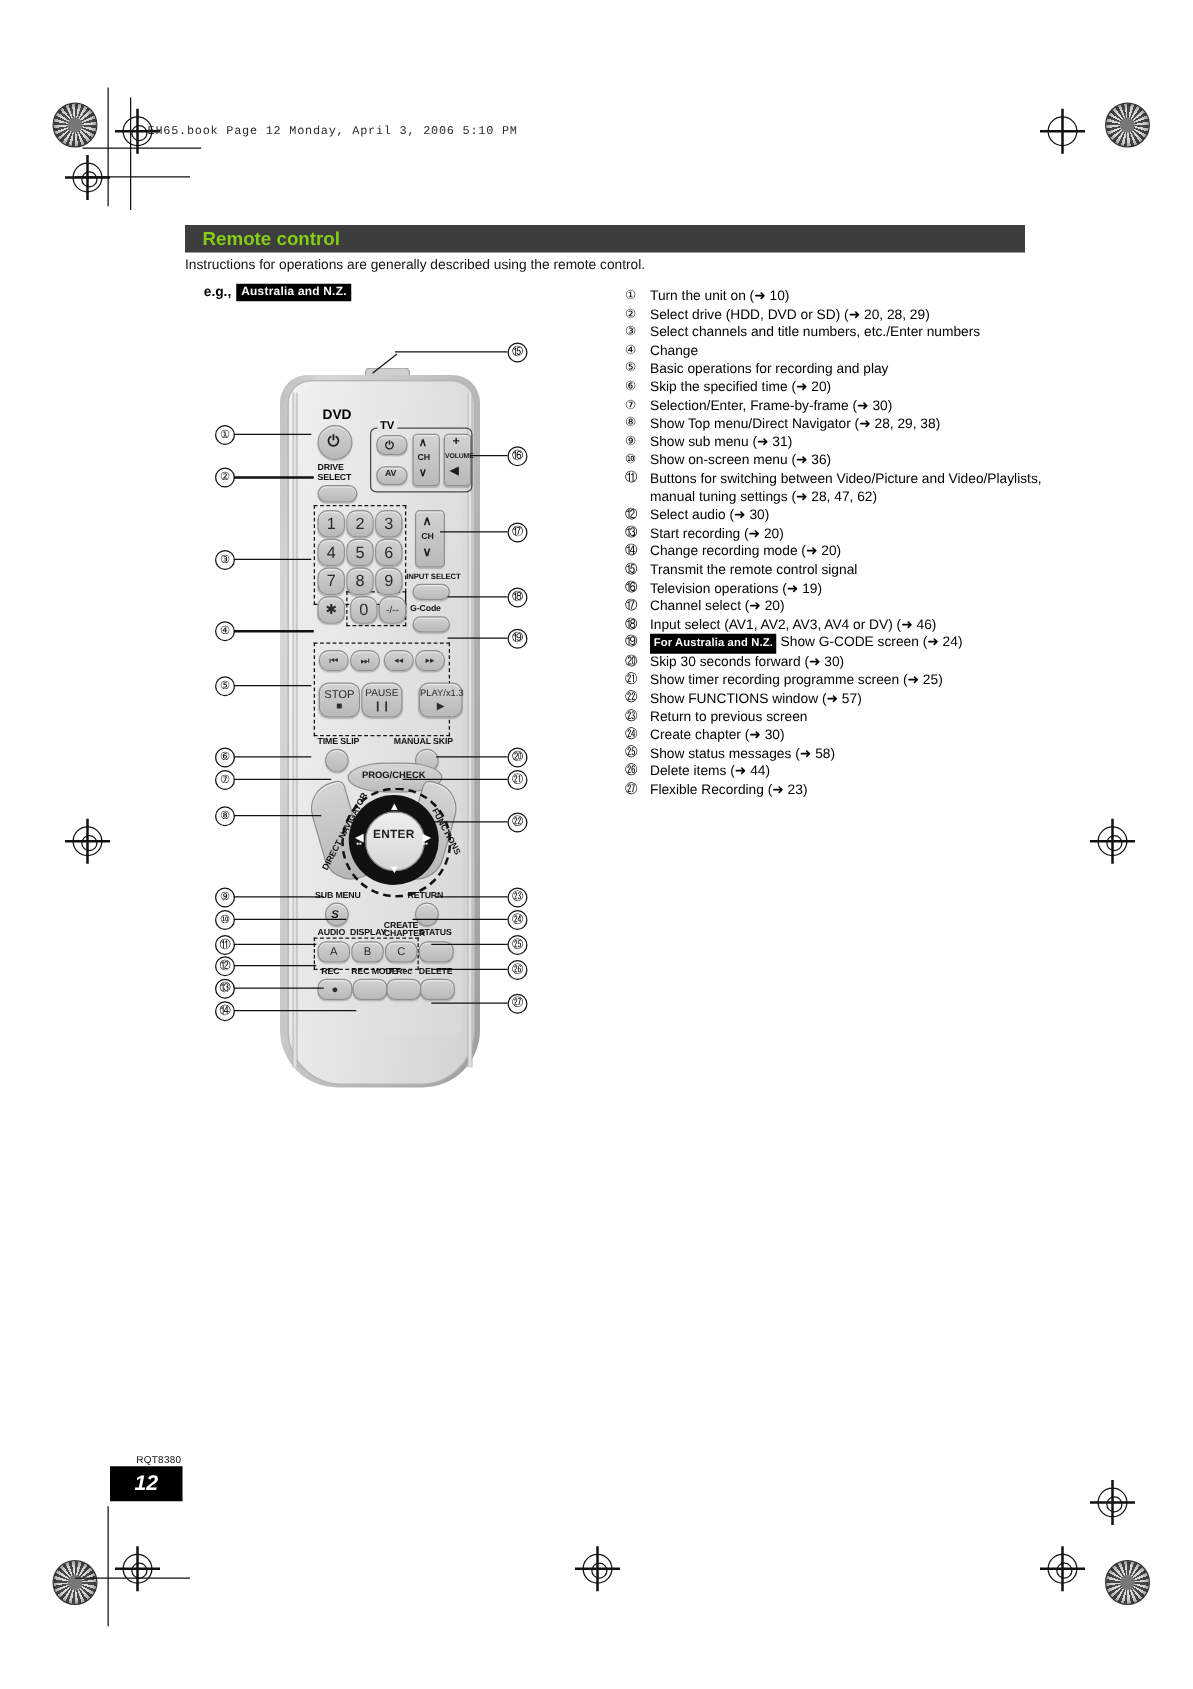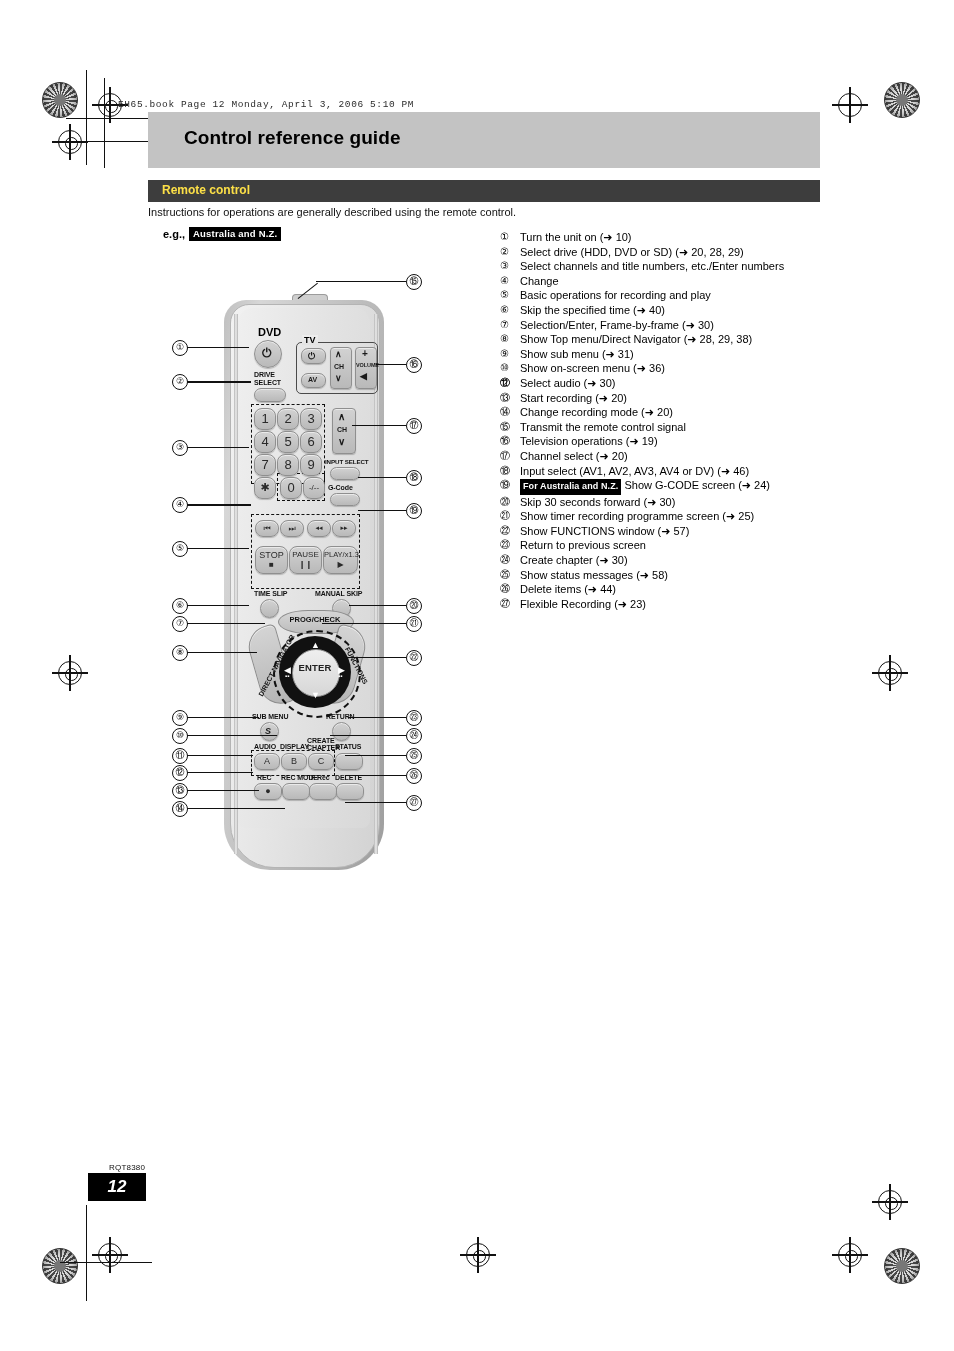--- a/index.html
+++ b/index.html
@@ -31,21 +31,21 @@
 
   
   .filehdr{position:absolute;left:118px;top:99px;font-family:"Liberation Mono",monospace;
     font-size:9.5px;letter-spacing:.6px;color:#2b2b2b;white-space:nowrap;}
 
   .titlebar{position:absolute;left:148px;top:112px;width:672px;height:56px;background:#c3c3c3;}
   .titlebar h1{position:absolute;left:36px;top:15px;margin:0;font-size:19px;font-weight:bold;
     letter-spacing:.1px;color:#000;}
 
   .sectionbar{position:absolute;left:148px;top:180px;width:672px;height:22px;background:#3d3d3d;}
-  .sectionbar span{position:absolute;left:14px;top:3px;color:#fde047;font-size:12px;font-weight:bold;}
+  .sectionbar span{position:absolute;left:14px;top:3px;color:#84cc16;font-size:15px;font-weight:bold;}
 
   .lead{position:absolute;left:148px;top:206px;font-size:11px;color:#111;}
 
   
   .eg{position:absolute;left:163px;top:227px;font-size:11px;font-weight:bold;}
   .egbadge{display:inline-block;background:#000;color:#fff;font-size:9.5px;font-weight:bold;
     padding:1px 4px 2px 4px;margin-left:4px;vertical-align:1px;letter-spacing:.2px;}
 
   
   .list{position:absolute;left:500px;top:230px;width:340px;}
@@ -164,45 +164,42 @@
 
   <div class="cline cv" style="left:86px;top:70px;height:95px;"></div>
   <div class="cline ch" style="left:66px;top:118px;width:95px;"></div>
   <div class="cline cv" style="left:104px;top:78px;height:90px;"></div>
   <div class="cline ch" style="left:60px;top:141px;width:92px;"></div>
   <div class="cline cv" style="left:86px;top:1205px;height:96px;"></div>
   <div class="cline ch" style="left:60px;top:1262px;width:92px;"></div>
 
   <div class="filehdr">EH65.book  Page 12  Monday, April 3, 2006  5:10 PM</div>
 
-  <div class="titlebar">
-    <h1>Control reference guide</h1>
-  </div>
 
   <div class="sectionbar">
     <span>Remote control</span>
   </div>
   <div class="lead">Instructions for operations are generally described using the remote control.</div>
 
   <div class="eg">
     <span>e.g.,</span><span class="egbadge">Australia and N.Z.</span>
   </div>
 
   <div class="list">
       <div class="li"><span class="num">①</span><span>Turn the unit on (➜ 10)</span></div>
       <div class="li"><span class="num">②</span><span>Select drive (HDD, DVD or SD) (➜ 20, 28, 29)</span></div>
       <div class="li"><span class="num">③</span><span>Select channels and title numbers, etc./Enter numbers</span></div>
       <div class="li"><span class="num">④</span><span>Change</span></div>
       <div class="li"><span class="num">⑤</span><span>Basic operations for recording and play</span></div>
-      <div class="li"><span class="num">⑥</span><span>Skip the specified time (➜ 40)</span></div>
+      <div class="li"><span class="num">⑥</span><span>Skip the specified time (➜ 20)</span></div>
       <div class="li"><span class="num">⑦</span><span>Selection/Enter, Frame-by-frame (➜ 30)</span></div>
       <div class="li"><span class="num">⑧</span><span>Show Top menu/Direct Navigator (➜ 28, 29, 38)</span></div>
       <div class="li"><span class="num">⑨</span><span>Show sub menu (➜ 31)</span></div>
       <div class="li"><span class="num">⑩</span><span>Show on-screen menu (➜ 36)</span></div>
-      <div class="li"><span class="num">⑪</span></div>
+      <div class="li"><span class="num">⑪</span><span>Buttons for switching between Video/Picture and Video/Playlists, manual tuning settings (➜ 28, 47, 62)</span></div>
       <div class="li"><span class="num">⑫</span><span>Select audio (➜ 30)</span></div>
       <div class="li"><span class="num">⑬</span><span>Start recording (➜ 20)</span></div>
       <div class="li"><span class="num">⑭</span><span>Change recording mode (➜ 20)</span></div>
       <div class="li"><span class="num">⑮</span><span>Transmit the remote control signal</span></div>
       <div class="li"><span class="num">⑯</span><span>Television operations (➜ 19)</span></div>
       <div class="li"><span class="num">⑰</span><span>Channel select (➜ 20)</span></div>
       <div class="li"><span class="num">⑱</span><span>Input select (AV1, AV2, AV3, AV4 or DV) (➜ 46)</span></div>
       <div class="li"><span class="num">⑲</span><span class="inv">For Australia and N.Z.</span> <span>Show G-CODE screen (➜ 24)</span></div>
       <div class="li"><span class="num">⑳</span><span>Skip 30 seconds forward (➜ 30)</span></div>
       <div class="li"><span class="num">㉑</span><span>Show timer recording programme screen (➜ 25)</span></div>
@@ -315,21 +312,21 @@
       </div>
 
     <div class="btn r" style="left:105px;top:288px;width:31px;height:26px;">
       <span class="num-lbl" style="font-size:9px;top:3px;">STOP</span>
       <span class="num-lbl" style="font-size:8px;top:13px;">■</span>
     </div>
     <div class="btn r" style="left:139px;top:288px;width:31px;height:26px;">
       <span class="num-lbl" style="font-size:8px;top:3px;">PAUSE</span>
       <span class="num-lbl" style="font-size:8px;top:13px;">❙❙</span>
     </div>
-    <div class="btn r" style="left:173px;top:288px;width:33px;height:26px;">
+    <div class="btn r" style="left:185px;top:288px;width:33px;height:26px;">
       <span class="num-lbl" style="font-size:7.5px;top:3px;">PLAY/x1.3</span>
       <span class="num-lbl" style="font-size:8px;top:13px;">▶</span>
     </div>
 
     <div class="lbl" style="left:104px;top:332px;">TIME SLIP</div>
     <div class="btn circ" style="left:110px;top:341px;width:17px;height:17px;"></div>
     <div class="lbl" style="left:165px;top:332px;">MANUAL SKIP</div>
     <div class="btn circ" style="left:182px;top:341px;width:17px;height:17px;"></div>
 
     <div class="progcheck"></div>

